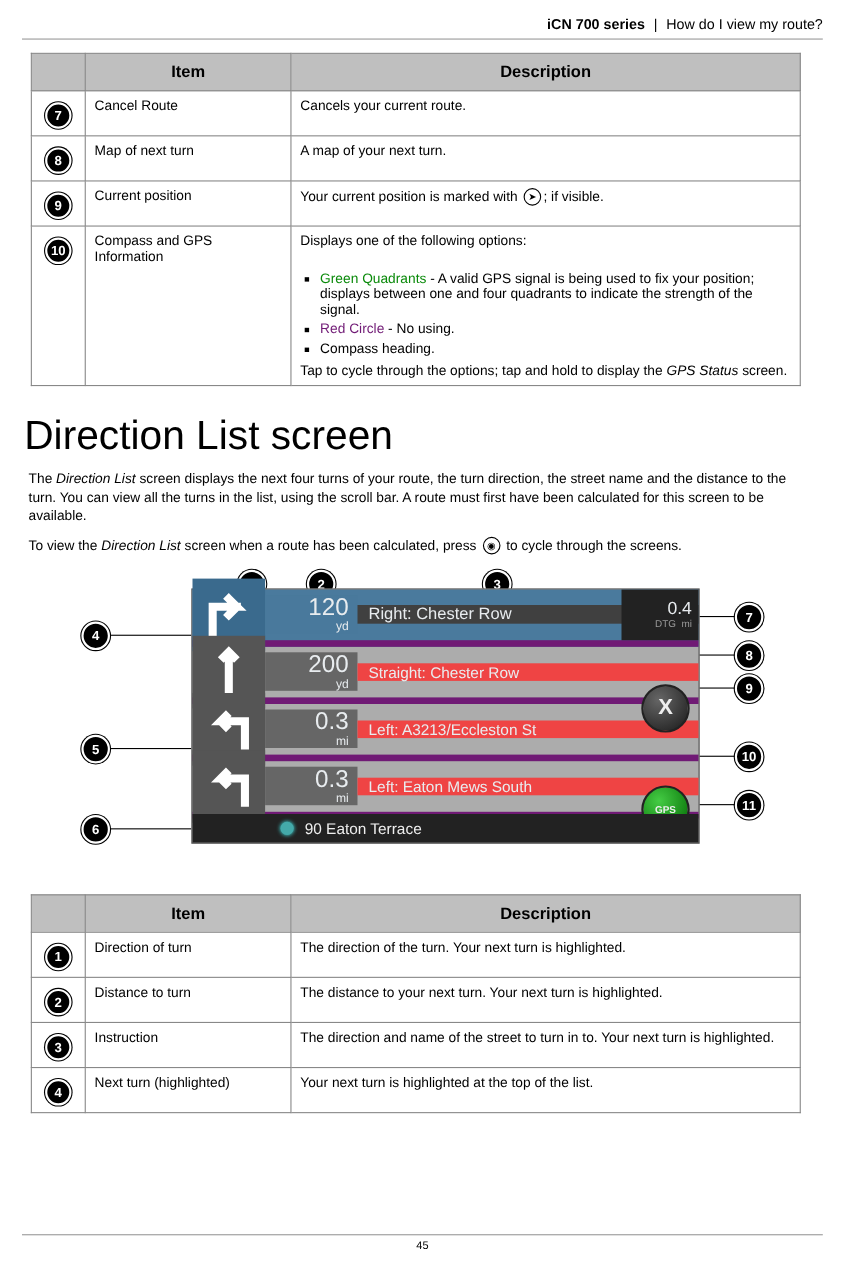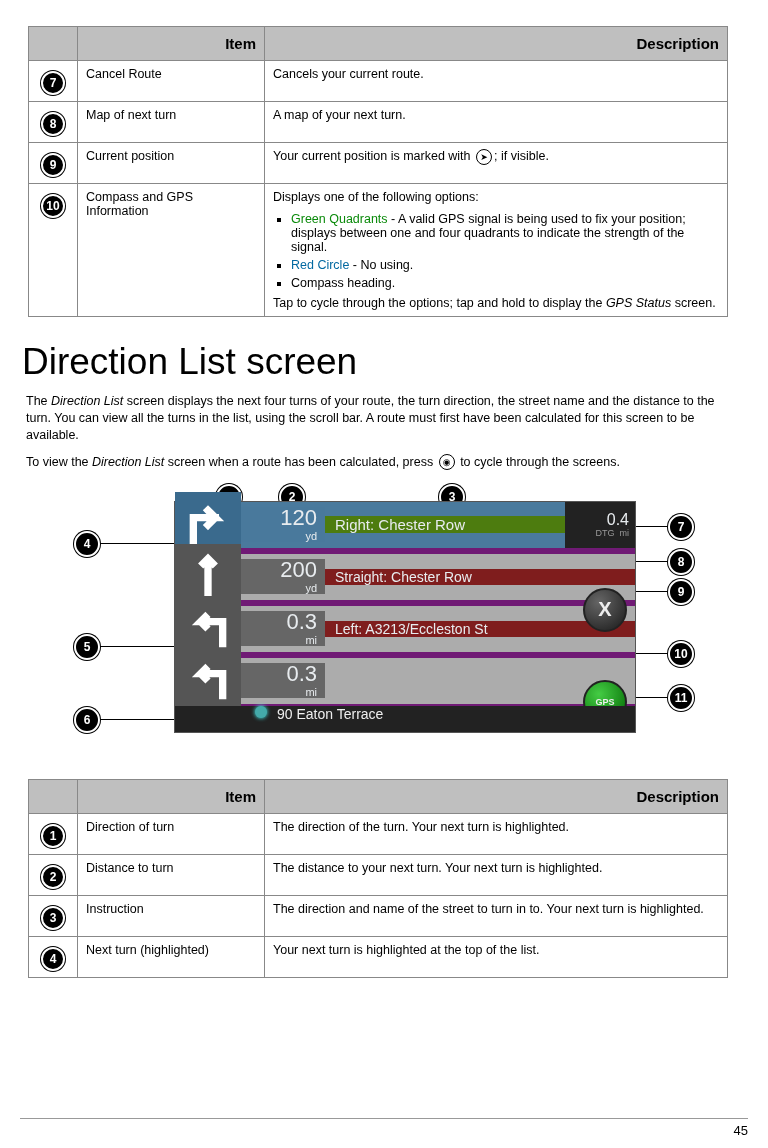--- a/index.html
+++ b/index.html
@@ -2,63 +2,68 @@
 <html><head>
 <meta charset="utf-8">
 <style>
 html,body{margin:0;padding:0;background:#fff;font-family:Verdana,Arial,sans-serif;color:#000}
 .page{width:768px;min-height:1148px;margin:0 auto;box-sizing:border-box;padding:14px 20px 0 20px;position:relative}
 .header{display:flex;justify-content:flex-end;align-items:baseline;border-bottom:1px solid #999;padding-bottom:6px;font-size:13px}
 .header .bold{font-weight:bold}
 .header .sep{margin:0 8px;color:#000}
 table.items{width:700px;border-collapse:collapse;margin-top:12px;margin-left:8px}
 table.items th,table.items td{border:1px solid #888;padding:6px 8px;vertical-align:top;font-size:12.5px}
-table.items th{background:#bfbfbf;font-weight:bold;font-size:15px;text-align:right;padding:8px 8px}
+table.items th{background:#bfbfbf;font-weight:bold;font-size:15px;text-align:center;padding:8px 8px}
 table.items td.num{width:32px;text-align:center;vertical-align:top;padding-top:10px}
 table.items th.num{width:32px;background:#bfbfbf}
 table.items td.item{width:170px}
 .marker{display:inline-flex;align-items:center;justify-content:center;width:20px;height:20px;border-radius:50%;background:#000;color:#fff;font-weight:bold;font-size:12px;border:2px solid #fff;box-shadow:0 0 0 1px #000}
-.bullets{margin:8px 0 6px 18px;padding:0}
+.bullets{margin:20px 0 6px 18px;padding:0}
 .bullets li{list-style:square;font-size:12.5px;margin-bottom:4px}
 .green{color:#0a8a0a}
-.red{color:#0369a1}
+.red{color:#701a75}
 h1.big{font-family:Verdana,Arial,sans-serif;font-weight:normal;font-size:37px;margin:24px 0 10px 2px}
 p.body{font-size:12.5px;margin:0 6px 10px 6px;line-height:1.35}
 .screenshot-wrap{position:relative;width:700px;height:280px;margin:10px auto 18px auto}
 .device{position:absolute;left:140px;top:20px;width:460px;height:230px;background:#acacac;border:1px solid #555}
 .device .first{background:#4a7a9d}
 .row{display:flex;align-items:center;border-bottom:6px solid #701a75;height:46px}
 .row .icon{width:66px;background:#555;display:flex;align-items:center;justify-content:center}
 .row.first .icon{background:#3a6a8d}
 .row .dist{width:76px;color:#e8ecef;display:flex;flex-direction:column;align-items:flex-end;justify-content:center;padding-right:8px;background:#666;font-family:Arial}
 .row.first .dist{background:#49799c}
 .row .dist .n{font-size:22px;line-height:1}
 .row .dist .u{font-size:11px;margin-top:1px}
-.row .instr{flex:1;color:#e8ecef;font-size:14px;display:flex;align-items:center;padding-left:10px;background:#7f1d1d;font-family:Arial}
-.row.first .instr{background:#4d7c0f;font-size:15px}
+.row .instr{flex:1;color:#e8ecef;font-size:14px;display:flex;align-items:center;padding-left:10px;background:#ef4444;font-family:Arial}
+.row.first .instr{background:#404040;font-size:15px}
 .top-right{position:absolute;right:0;top:0;width:64px;height:46px;background:#222;color:#e8ecef;display:flex;flex-direction:column;align-items:flex-end;justify-content:center;padding-right:6px;font-family:Arial}
 .top-right .n{font-size:16px;line-height:1}
 .top-right .u{font-size:9px;color:#999}
 .side-btn{position:absolute;right:8px;width:40px;height:40px;border-radius:50%;background:radial-gradient(circle at 35% 30%,#666,#1a1a1a);border:2px solid #222;display:flex;align-items:center;justify-content:center;color:#eee;font-weight:bold}
 .side-btn.cancel{top:86px;font-size:20px}
 .side-btn.gps{top:178px;background:radial-gradient(circle at 35% 30%,#4c4,#060);font-size:9px}
-.bottom-bar{position:absolute;left:0;right:0;bottom:0;height:26px;background:#222;color:#eee;display:flex;padding-left:80px;font-size:14px;font-family:Arial}
+.bottom-bar{position:absolute;left:0;right:0;bottom:0;height:26px;background:#222;color:#eee;display:flex;align-items:center;padding-left:80px;font-size:14px;font-family:Arial}
 .bottom-bar .pos{width:12px;height:12px;border-radius:50%;background:#4aa;box-shadow:0 0 4px #4ff;margin-right:10px}
 .call{position:absolute;width:26px;height:26px}
 .call .marker{width:22px;height:22px;font-size:12px}
 .leader{position:absolute;background:#000;height:1px}
 .leaderV{position:absolute;background:#000;width:1px}
-.footer{position:absolute;bottom:10px;left:20px;right:20px;border-top:1px solid #999;text-align:right;font-size:13px;padding-top:4px}
+.footer{position:absolute;bottom:10px;left:20px;right:20px;border-top:1px solid #999;text-align:center;font-size:10px;padding-top:4px}
 em{}
 .inline-icon{display:inline-flex;width:14px;height:14px;border-radius:50%;border:1px solid #000;align-items:center;justify-content:center;font-size:9px;vertical-align:middle;margin:0 2px}
 </style>
 </head>
 <body>
 
 <div class="page">
+  <div class="header">
+    <span class="bold">iCN 700 series</span>
+    <span class="sep">|</span>
+    <span>How do I view my route?</span>
+  </div>
 
   <table class="items">
     <tbody>
         <tr>
       <th class="num"></th>
       <th>Item</th>
       <th>Description</th>
     </tr>
     <tr>
       <td class="num"><span class="marker">7</span></td>
@@ -169,20 +174,21 @@
       <div class="row">
         <div class="icon">
             <svg viewBox="0 0 36 36">
               <path d="M26 28 V14 H14 L18 10 M14 14 L18 18" stroke="#fff" stroke-width="4" fill="none"></path>
             </svg>
           </div>
         <div class="dist">
             <span class="n">0.3</span>
             <span class="u">mi</span>
           </div>
+        <div class="instr">Left: Eaton Mews South</div>
       </div>
 
       <div class="top-right">
         <span class="n">0.4</span>
         <span class="u"><span>DTG</span>&nbsp;&nbsp;<span>mi</span></span>
       </div>
       <div class="side-btn cancel">X</div>
       <div class="side-btn gps">GPS</div>
       <div class="bottom-bar">
         <span class="pos"></span>

